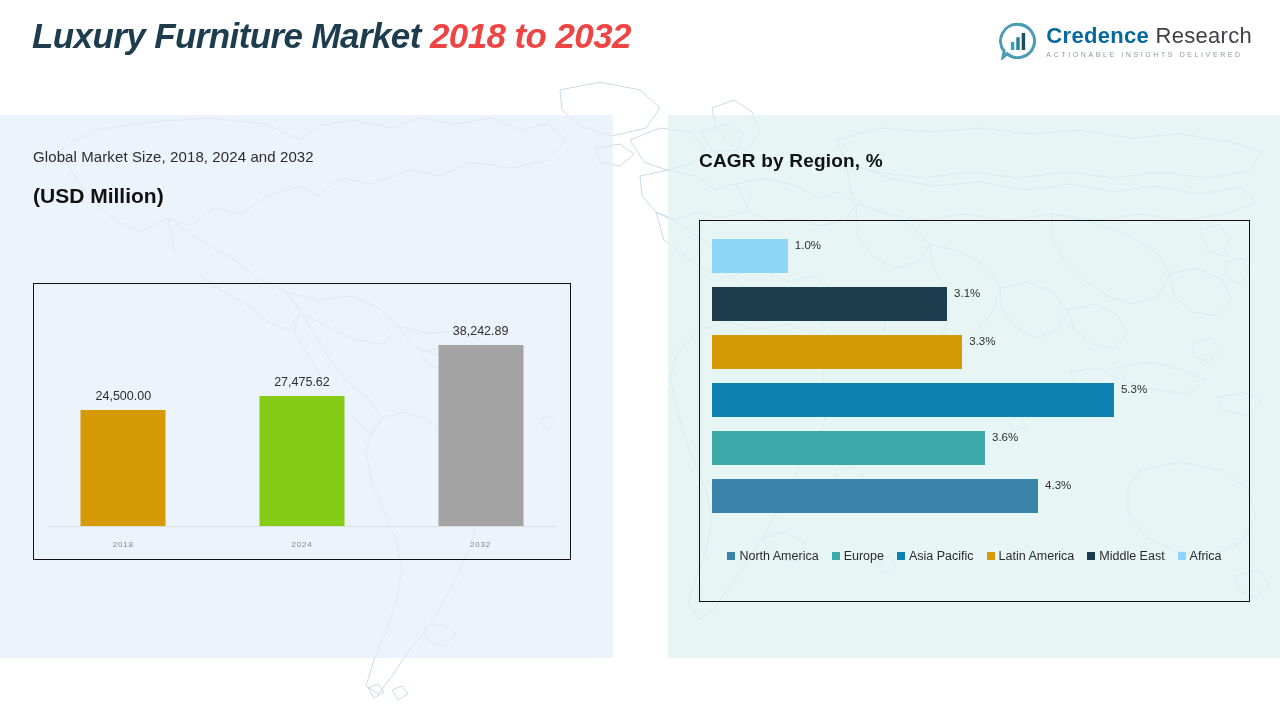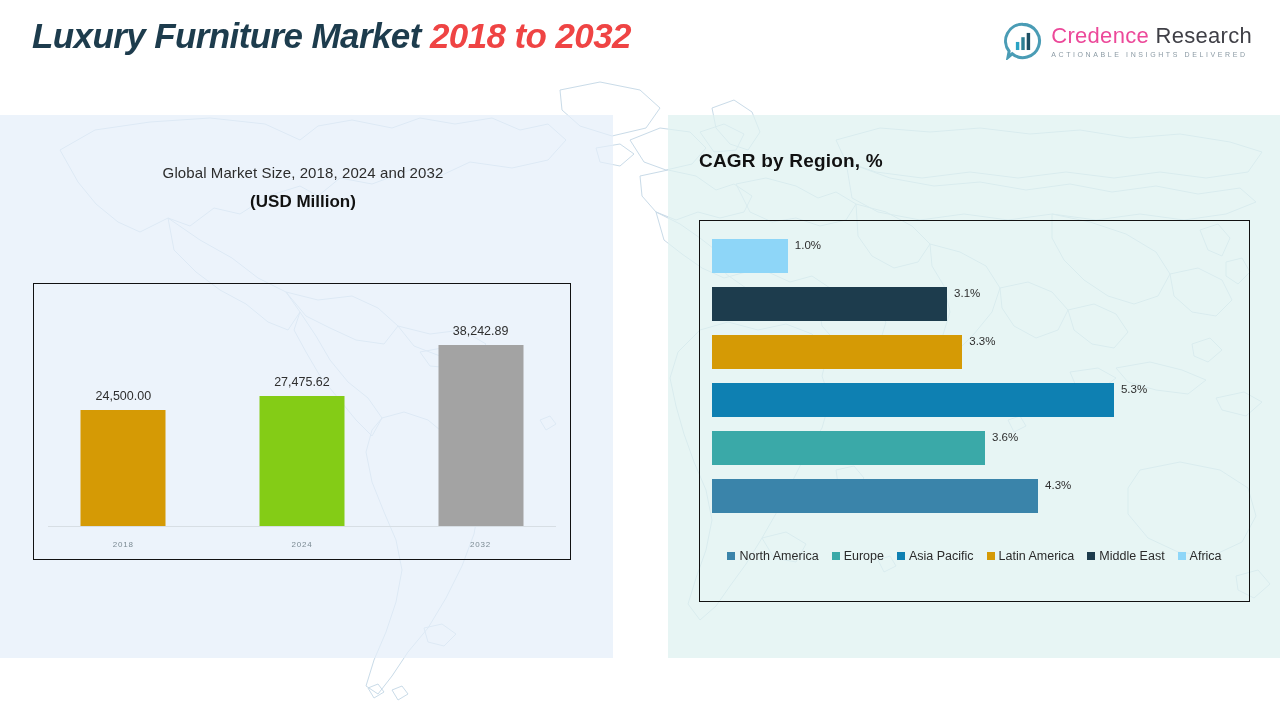--- a/index.html
+++ b/index.html
@@ -80,48 +80,48 @@
     position: relative;
     flex: 0 0 auto;
   }
   #logo-text { line-height: 1; }
   #logo-wordmark {
     font-size: 22px;
     color: #3f3f46;
     letter-spacing: 0.3px;
     white-space: nowrap;
   }
-  #logo-wordmark .lw-accent { color: #ec4899; }
+  #logo-wordmark .lw-accent { color: #0369a1; font-weight: bold; }
   #logo-tagline {
     font-size: 7px;
     color: #8b9aa4;
     letter-spacing: 2.6px;
     margin-top: 4px;
     white-space: nowrap;
     text-transform: uppercase;
   }
 
   
   #left-heading {
     position: absolute;
     z-index: 3;
-    left: 33px; top: 164px;
+    left: 33px; top: 148px;
     width: 540px;
-    text-align: center;
+    text-align: left;
   }
   #left-subtitle-1 {
     font-size: 15px;
     color: #2c2c2c;
     letter-spacing: 0.1px;
   }
   #left-subtitle-2 {
-    font-size: 17px;
+    font-size: 21px;
     font-weight: bold;
     color: #111111;
-    margin-top: 11px;
+    margin-top: 19px;
   }
 
   #bar-chart-box {
     position: absolute;
     z-index: 3;
     left: 33px; top: 283px;
     width: 538px; height: 277px;
     border: 1.5px solid #111111;
     box-sizing: border-box;
   }

